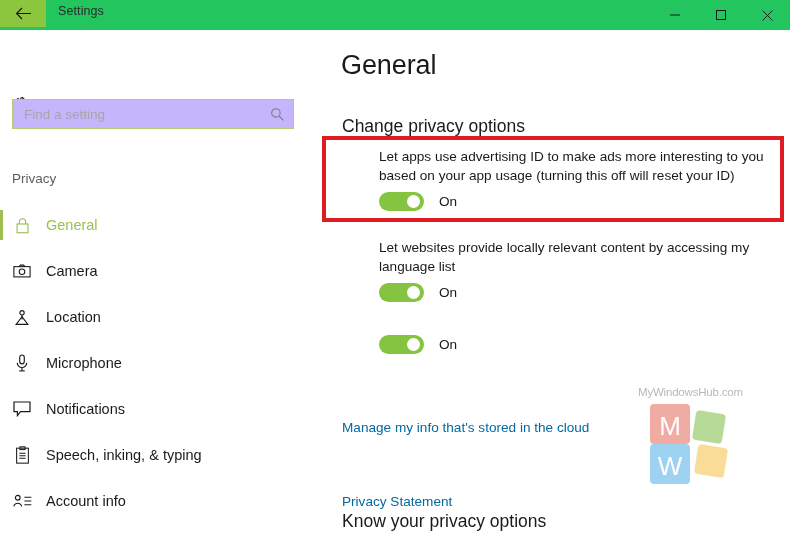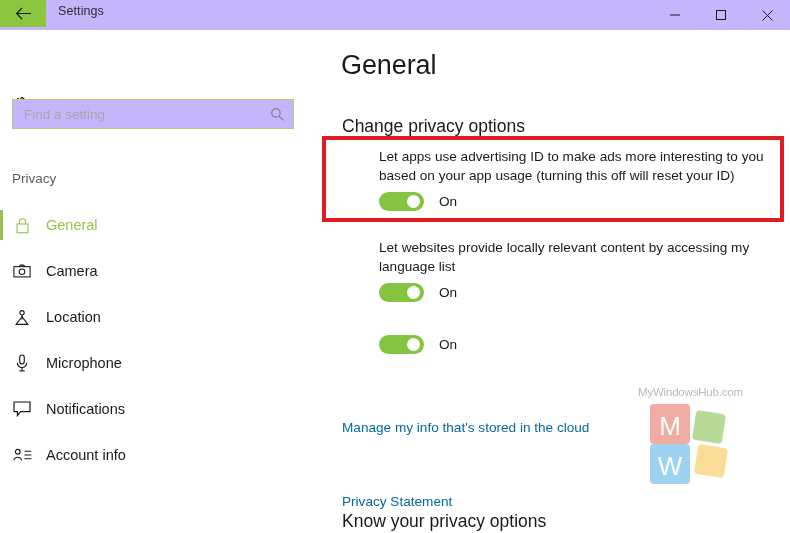--- a/index.html
+++ b/index.html
@@ -20,21 +20,21 @@
     background: #ffffff;
     overflow: hidden;
   }
 
   
   .titlebar {
     position: absolute;
     top: 0; left: 0;
     width: 790px;
     height: 30px;
-    background: #c4b5fd;
+    background: #22c55e;
   }
 
   .back-btn {
     position: absolute;
     top: 0; left: 0;
     width: 46px;
     height: 27px;
     background: #8cc63e;
     display: flex;
     align-items: center;
@@ -421,20 +421,32 @@
 
       <div class="navitem">
         <span class="nav-ico">
           <svg width="18" height="16" viewBox="0 0 18 16">
             <path d="M1 1 H17 V10.6 H7.5 L4.4 14.6 V10.6 H1 Z" fill="none" stroke="#1a1a1a" stroke-width="1.2"></path>
           </svg>
         </span>
         <span class="nav-label">Notifications</span>
       </div>
 
+      <div class="navitem">
+        <span class="nav-ico">
+          <svg width="15" height="18" viewBox="0 0 15 19">
+            <g fill="none" stroke="#1a1a1a" stroke-width="1.1">
+              <rect x="1.3" y="2.3" width="12.4" height="15.8"></rect>
+              <rect x="4.8" y=".9" width="5.4" height="2.9"></rect>
+              <path d="M4.2 7.6 H10.8 M4.2 10.3 H10.8 M4.2 13 H10.8"></path>
+            </g>
+          </svg>
+        </span>
+        <span class="nav-label">Speech, inking, &amp; typing</span>
+      </div>
 
       <div class="navitem">
         <span class="nav-ico">
           <svg width="19" height="14" viewBox="0 0 20 14">
             <g fill="none" stroke="#1a1a1a" stroke-width="1.2">
               <circle cx="5" cy="3.6" r="2.5"></circle>
               <path d="M.9 12.6 a4.2 4.2 0 0 1 8.2 0"></path>
               <path d="M12 3 H19.3 M12 7 H19.3 M12 11 H19.3"></path>
             </g>
           </svg>

